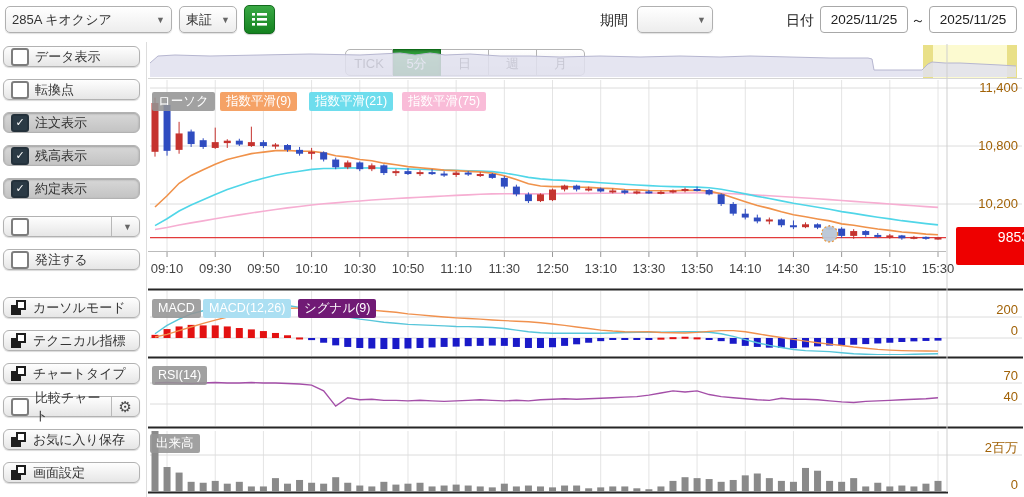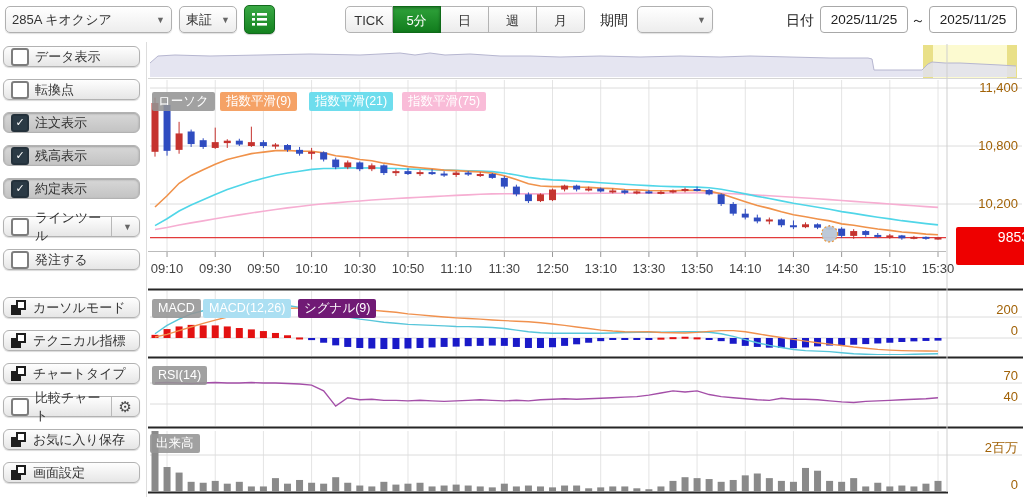--- a/index.html
+++ b/index.html
@@ -8,21 +8,21 @@
   
   .toolbar{position:absolute;left:0;top:0;width:1024px;height:42px;background:#fff;}
   .tb-item{position:absolute;box-sizing:border-box;font-size:13px;color:#333;}
   .selectbox{border:1px solid #b0b0b0;border-radius:5px;background:linear-gradient(#ffffff,#ededed);
              box-shadow:0 1px 1px rgba(0,0,0,.12);display:flex;align-items:center;padding:0 6px;}
   .selectbox .val{flex:1;white-space:nowrap;overflow:hidden;}
   .chev{font-size:9px;color:#666;margin-left:4px;}
   .lbl{font-size:14px;color:#222;}
   .greenbtn{border:1px solid #126a1d;border-radius:5px;background:linear-gradient(#3aa945,#14821f);
             box-shadow:0 1px 1px rgba(0,0,0,.2);display:flex;align-items:center;justify-content:center;}
-  .seg{position:absolute;display:flex;}
+  .seg{position:absolute;display:flex;margin-top:43px;}
   .seg .sbtn{width:48px;height:27px;line-height:27px;text-align:center;font-size:13px;color:#333;
              border:1px solid #b3b3b3;border-left:none;background:linear-gradient(#ffffff,#ececec);
              box-sizing:border-box;cursor:pointer;}
   .seg .sbtn:first-child{border-left:1px solid #b3b3b3;border-radius:5px 0 0 5px;}
   .seg .sbtn:last-child{border-radius:0 5px 5px 0;}
   .seg .sbtn.active{background:linear-gradient(#2fa23a,#117c1d);color:#fff;border-color:#0e6a18;
                     box-shadow:inset 0 1px 3px rgba(0,0,0,.35);}
   .datebox{border:1px solid #a8a8a8;border-radius:4px;background:#fff;display:flex;align-items:center;
            justify-content:center;font-size:13.5px;color:#222;}
   
@@ -109,21 +109,20 @@
     <div class="btn checked" style="top:103px;">
       <span class="cb on">✓</span>
       <span>残高表示</span>
     </div>
     <div class="btn checked" style="top:136px;">
       <span class="cb on">✓</span>
       <span>約定表示</span>
     </div>
     <div class="btn" style="top:174px;padding-right:0;">
       <span class="cb"></span>
-      <span>ラインツール</span>
       <span class="split">
         <span class="chev">▼</span>
       </span>
     </div>
     <div class="btn" style="top:207px;align-items:center;">
       <span class="cb"></span>
       <span>発注する</span>
     </div>
     <div class="btn" style="top:255px;">
       <span class="ovic">

